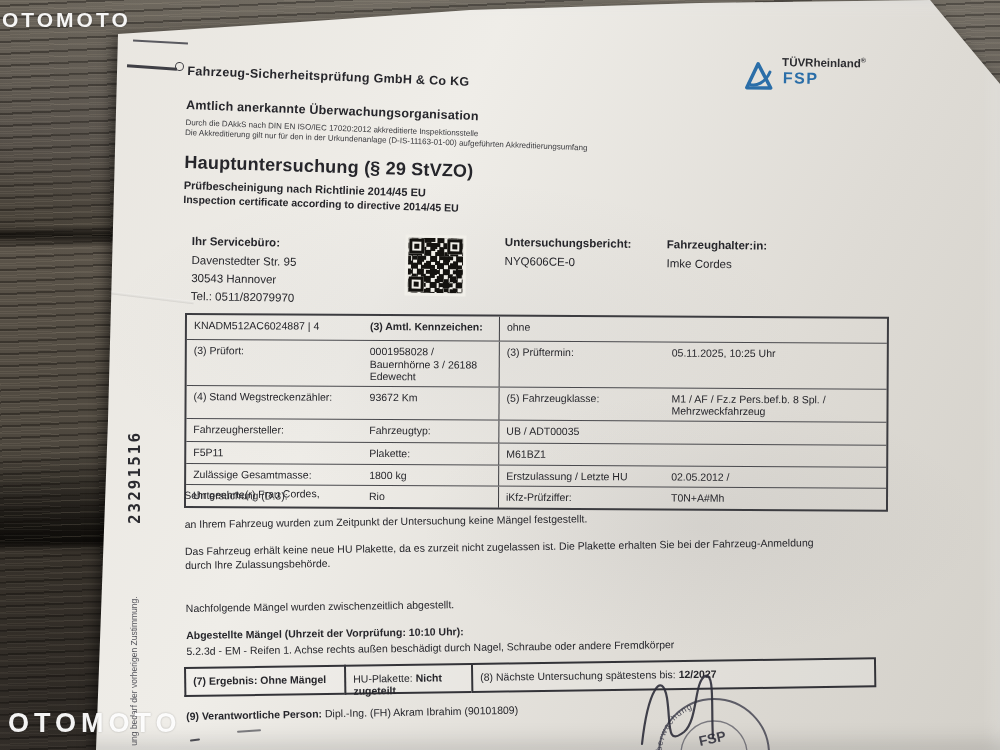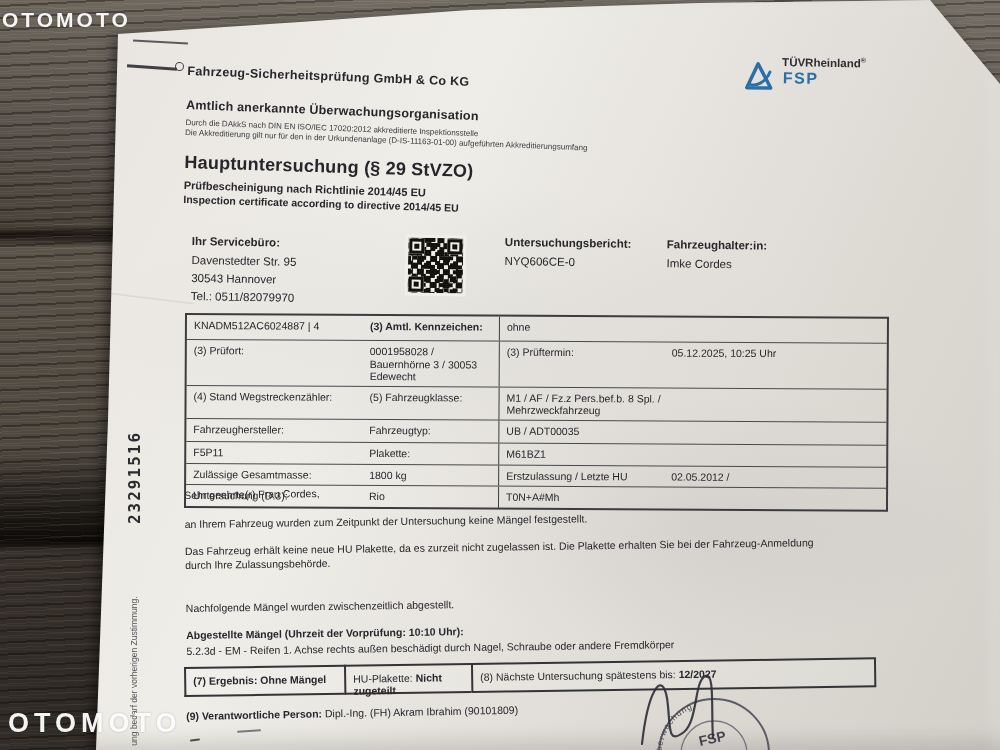--- a/index.html
+++ b/index.html
@@ -117,26 +117,27 @@
       </div>
 
       <div class="abs vtable" style="left:185px;top:313px;transform:rotate(.3deg);transform-origin:left top;">
         <div class="trow" style="min-height:24px;">
           <div class="tc">KNADM512AC6024887 | 4</div>
           <div class="tc">(3) Amtl. Kennzeichen:</div>
           <div class="tc">ohne</div>
         </div>
         <div class="trow" style="min-height:30px;">
           <div class="tc">(3) Prüfort:</div>
-          <div class="tc">0001958028 / Bauernhörne 3 / 30053 Edewecht</div>
+          <div class="tc">0001958028 / Bauernhörne 3 / 26188 Edewecht</div>
           <div class="tc">(3) Prüftermin:</div>
-          <div class="tc">05.12.2025, 10:25 Uhr</div>
+          <div class="tc">05.11.2025, 10:25 Uhr</div>
         </div>
         <div class="trow" style="min-height:28px;">
           <div class="tc">(4) Stand Wegstreckenzähler:</div>
+          <div class="tc">93672 Km</div>
           <div class="tc">(5) Fahrzeugklasse:</div>
           <div class="tc">M1 / AF / Fz.z Pers.bef.b. 8 Spl. / Mehrzweckfahrzeug</div>
         </div>
         <div class="trow" style="min-height:22px;">
           <div class="tc">Fahrzeughersteller:</div>
           <div class="tc">Fahrzeugtyp:</div>
           <div class="tc">UB / ADT00035</div>
         </div>
         <div class="trow" style="min-height:21px;">
           <div class="tc">F5P11</div>
@@ -145,20 +146,21 @@
         </div>
         <div class="trow" style="min-height:20px;">
           <div class="tc">Zulässige Gesamtmasse:</div>
           <div class="tc">1800 kg</div>
           <div class="tc">Erstzulassung / Letzte HU</div>
           <div class="tc">02.05.2012 /</div>
         </div>
         <div class="trow" style="min-height:21px;">
           <div class="tc">Untersuchung (D.3):</div>
           <div class="tc">Rio</div>
+          <div class="tc">iKfz-Prüfziffer:</div>
           <div class="tc">T0N+A#Mh</div>
         </div>
       </div>
 
       <div class="abs" style="left:184px;top:482px;width:680px;font-size:10.5px;line-height:14px;transform:rotate(-.8deg);transform-origin:left top;">
         <div class="abs" style="left:0;top:6px;">Sehr geehrte(r) Frau Cordes,</div>
         <div class="abs" style="left:0;top:35px;">an Ihrem Fahrzeug wurden zum Zeitpunkt der Untersuchung keine Mängel festgestellt.</div>
         <div class="abs" style="left:0;top:62px;width:655px;">Das Fahrzeug erhält keine neue HU Plakette, da es zurzeit nicht zugelassen ist. Die Plakette erhalten Sie bei der Fahrzeug-Anmeldung durch Ihre Zulassungsbehörde.</div>
         <div class="abs" style="left:0;top:119px;">Nachfolgende Mängel wurden zwischenzeitlich abgestellt.</div>
         <div class="abs b" style="left:0;top:146px;">Abgestellte Mängel (Uhrzeit der Vorprüfung: 10:10 Uhr):</div>

